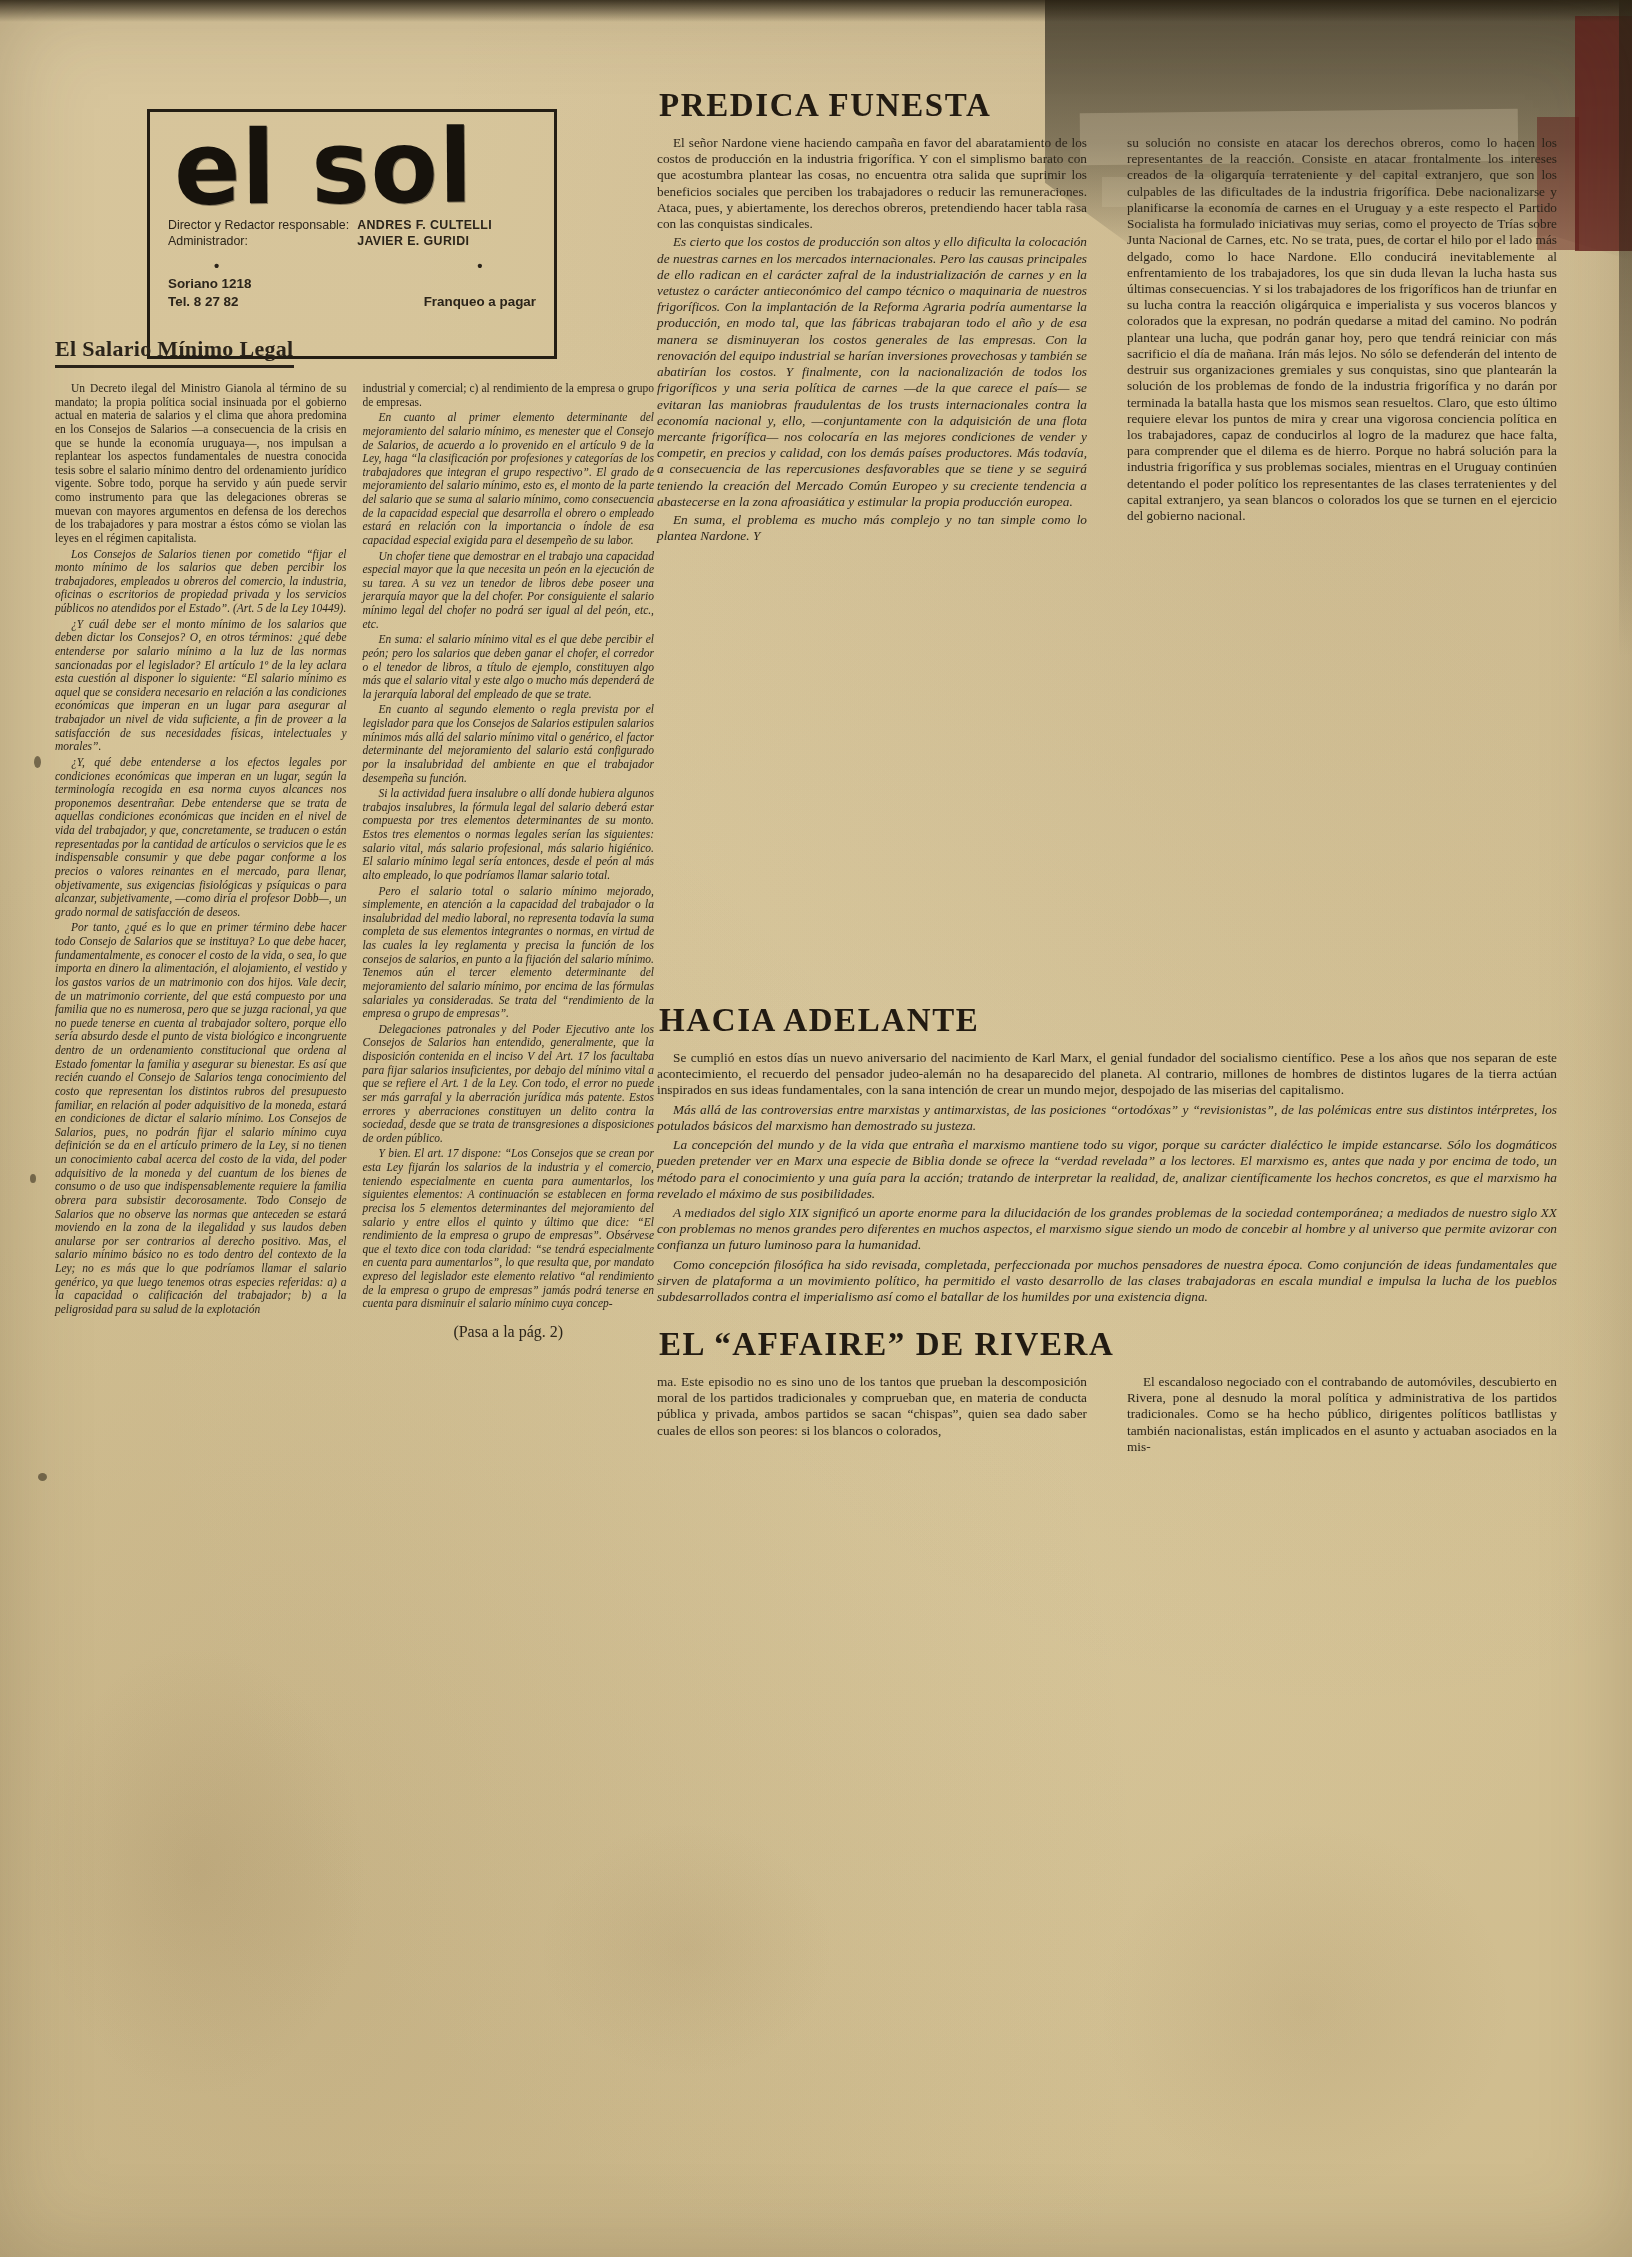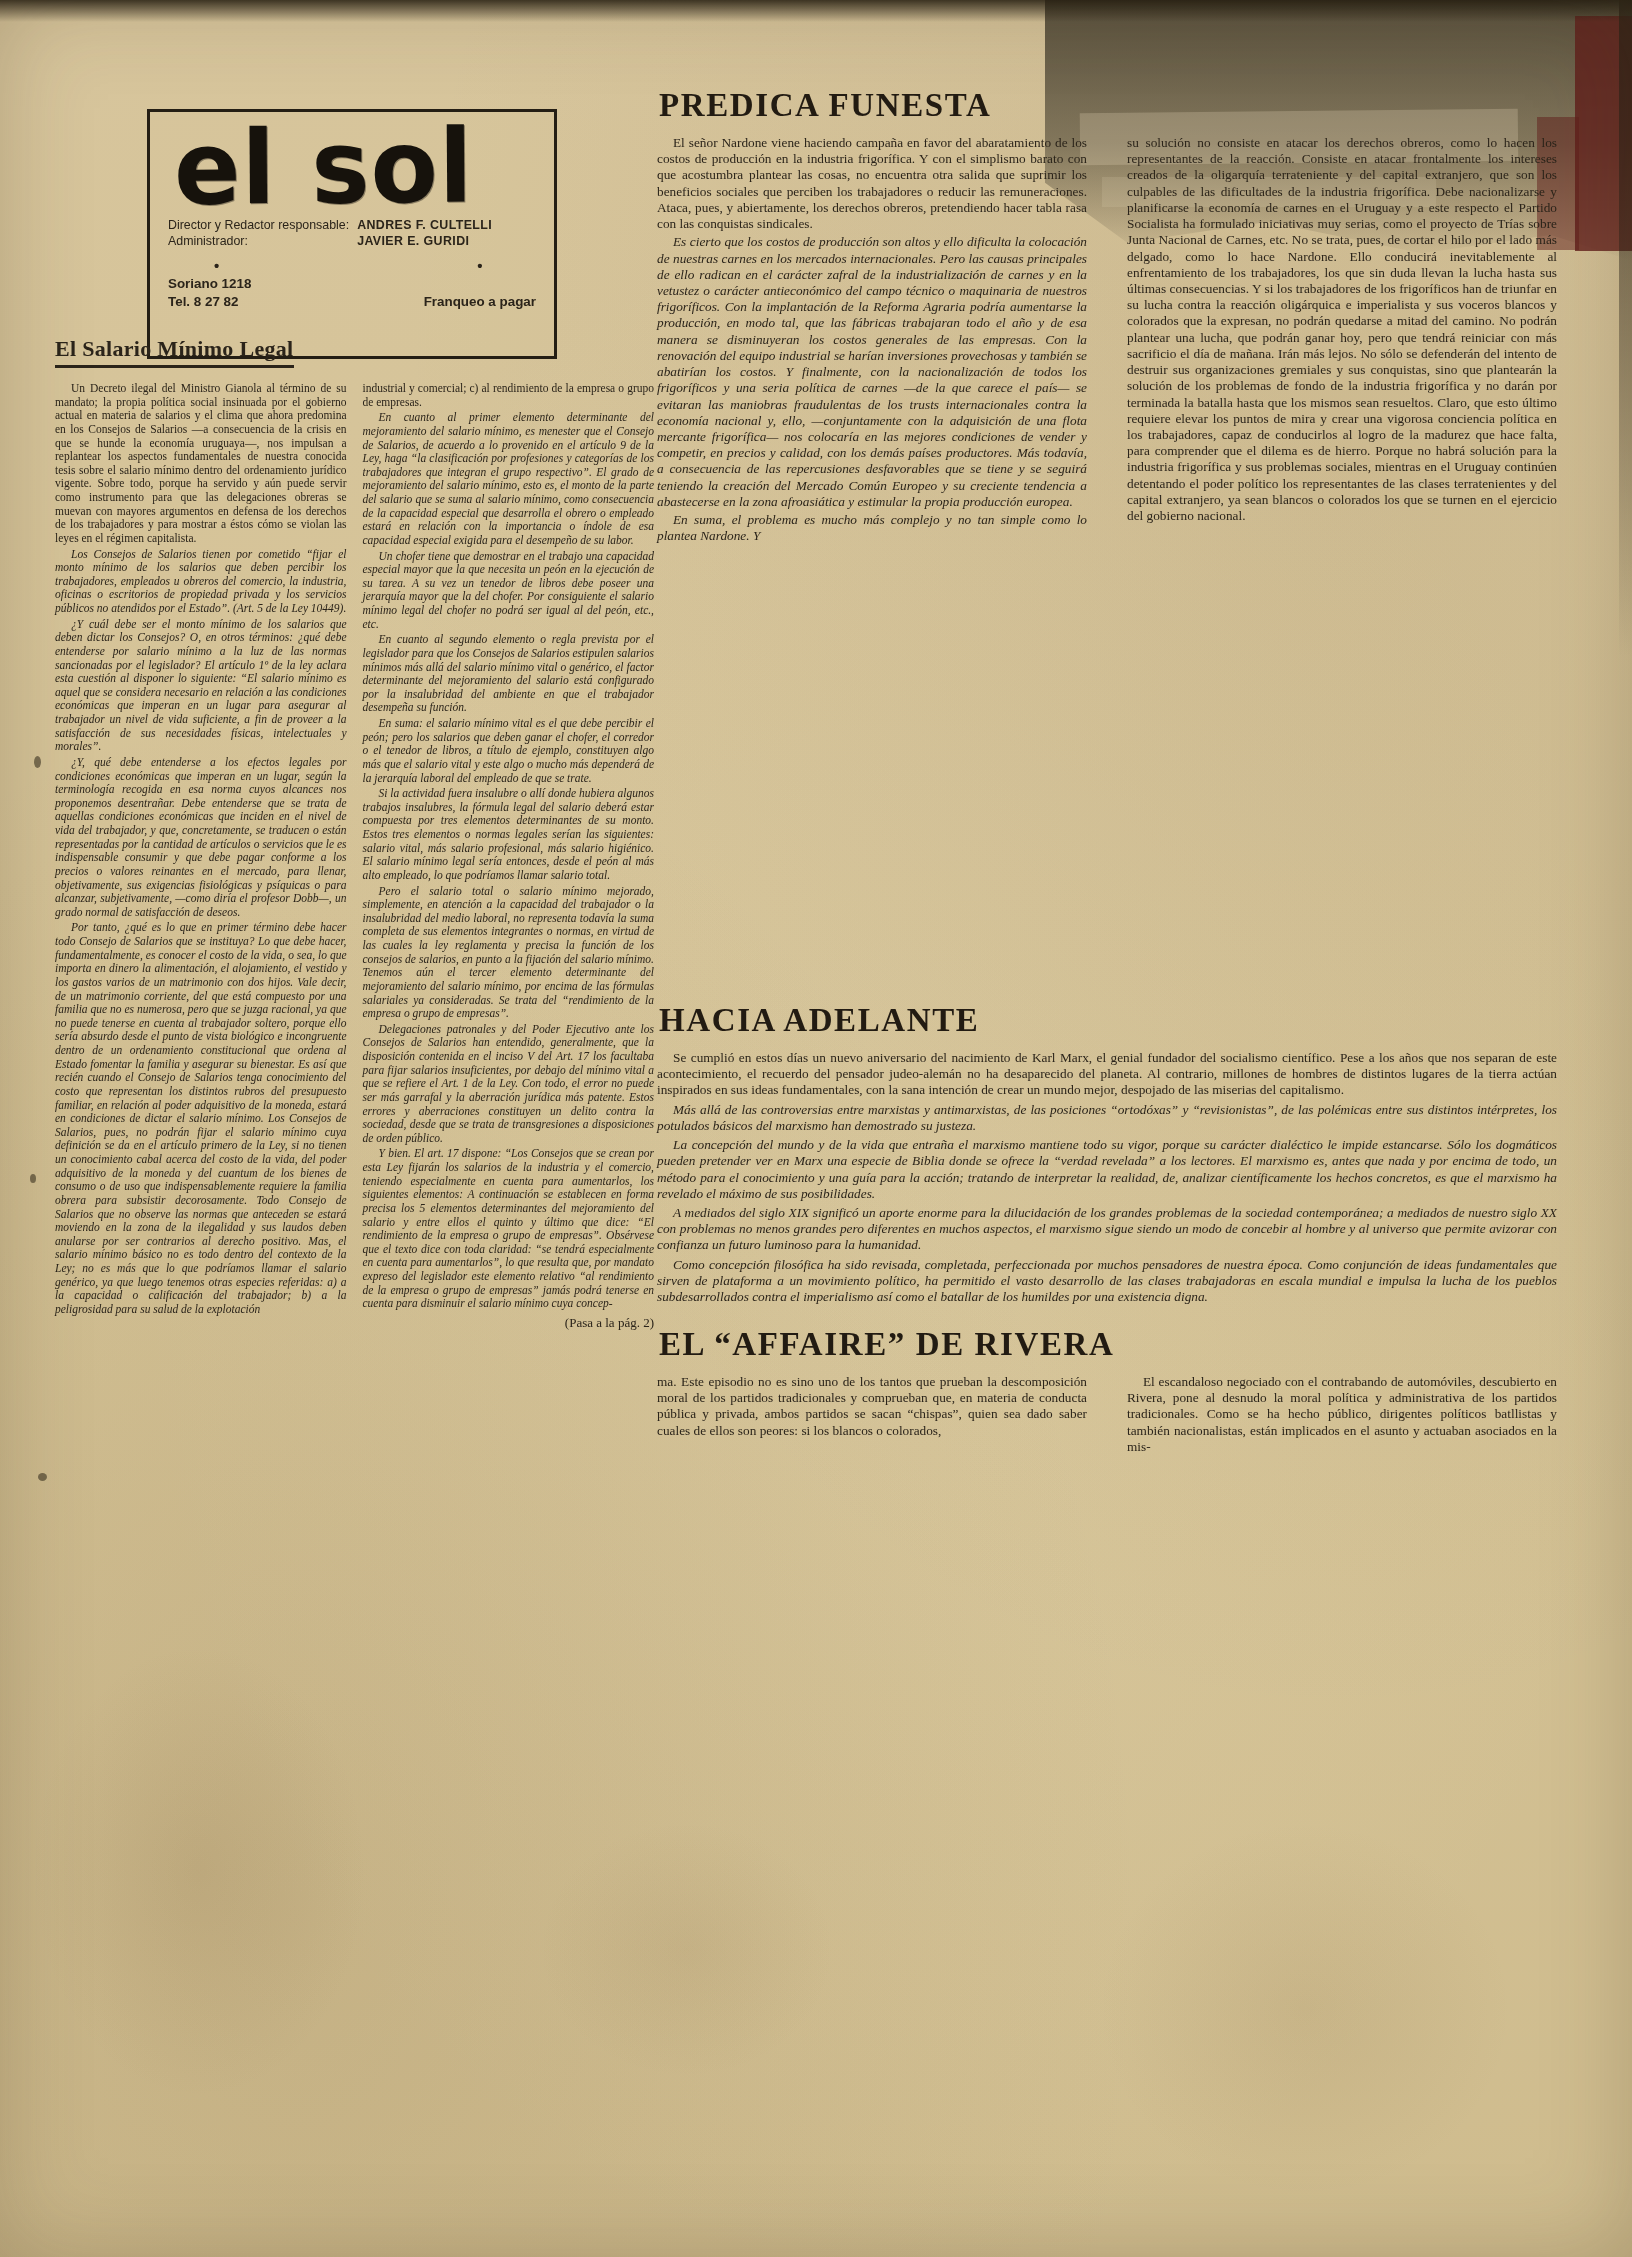--- a/index.html
+++ b/index.html
@@ -97,21 +97,21 @@
     display:inline-block; font-size:22px; font-weight:700;
     border-bottom:3px solid #2b241a; padding-bottom:3px; letter-spacing:0.3px;
   }
   .main-headline {
     font-size:47px; font-weight:700; letter-spacing:0.4px;
     margin:16px 0 6px 16px; color:#221b12;
   }
   .main-cols { display:flex; gap:16px; margin-top:14px; }
   .main-cols .col { width:292px; }
   .left-article .para { font-size:11.5px; line-height:1.185; }
-  .continuation { text-align:right; font-size:13px; margin-top:4px; font-style:normal; }
+  .continuation { text-align:center; font-size:16px; margin-top:12px; font-style:normal; }
 
   
   .right-region { position:absolute; left:657px; top:86px; width:900px; z-index:2; }
   .section-headline {
     font-size:33px; font-weight:700; letter-spacing:1.6px;
     margin:0 0 12px 2px; color:#221b12; transform:scaleY(1.05);
     transform-origin:left top;
   }
   .two-cols { display:flex; gap:40px; }
   .two-cols .rcol { width:436px; }
@@ -168,22 +168,22 @@
           <p class="para">Los Consejos de Salarios tienen por cometido “fijar el monto mínimo de los salarios que deben percibir los trabajadores, empleados u obreros del comercio, la industria, oficinas o escritorios de propiedad privada y los servicios públicos no atendidos por el Estado”. (Art. 5 de la Ley 10449).</p>
           <p class="para">¿Y cuál debe ser el monto mínimo de los salarios que deben dictar los Consejos? O, en otros términos: ¿qué debe entenderse por salario mínimo a la luz de las normas sancionadas por el legislador? El artículo 1º de la ley aclara esta cuestión al disponer lo siguiente: “El salario mínimo es aquel que se considera necesario en relación a las condiciones económicas que imperan en un lugar para asegurar al trabajador un nivel de vida suficiente, a fin de proveer a la satisfacción de sus necesidades físicas, intelectuales y morales”.</p>
           <p class="para">¿Y, qué debe entenderse a los efectos legales por condiciones económicas que imperan en un lugar, según la terminología recogida en esa norma cuyos alcances nos proponemos desentrañar. Debe entenderse que se trata de aquellas condiciones económicas que inciden en el nivel de vida del trabajador, y que, concretamente, se traducen o están representadas por la cantidad de artículos o servicios que le es indispensable consumir y que debe pagar conforme a los precios o valores reinantes en el mercado, para llenar, objetivamente, sus exigencias fisiológicas y psíquicas o para alcanzar, subjetivamente, —como diría el profesor Dobb—, un grado normal de satisfacción de deseos.</p>
           <p class="para">Por tanto, ¿qué es lo que en primer término debe hacer todo Consejo de Salarios que se instituya? Lo que debe hacer, fundamentalmente, es conocer el costo de la vida, o sea, lo que importa en dinero la alimentación, el alojamiento, el vestido y los gastos varios de un matrimonio con dos hijos. Vale decir, de un matrimonio corriente, del que está compuesto por una familia que no es numerosa, pero que se juzga racional, ya que no puede tenerse en cuenta al trabajador soltero, porque ello sería absurdo desde el punto de vista biológico e incongruente dentro de un ordenamiento constitucional que ordena al Estado fomentar la familia y asegurar su bienestar. Es así que recién cuando el Consejo de Salarios tenga conocimiento del costo que representan los distintos rubros del presupuesto familiar, en relación al poder adquisitivo de la moneda, estará en condiciones de dictar el salario mínimo. Los Consejos de Salarios, pues, no podrán fijar el salario mínimo cuya definición se da en el artículo primero de la Ley, si no tienen un conocimiento cabal acerca del costo de la vida, del poder adquisitivo de la moneda y del cuantum de los bienes de consumo o de uso que indispensablemente requiere la familia obrera para subsistir decorosamente. Todo Consejo de Salarios que no observe las normas que anteceden se estará moviendo en la zona de la ilegalidad y sus laudos deben anularse por ser contrarios al derecho positivo. Mas, el salario mínimo básico no es todo dentro del contexto de la Ley; no es más que lo que podríamos llamar el salario genérico, ya que luego tenemos otras especies referidas: a) a la capacidad o calificación del trabajador; b) a la peligrosidad para su salud de la explotación</p>
         </div>
       <div class="col cont">
         <div class="cont">
             <p class="para">industrial y comercial; c) al rendimiento de la empresa o grupo de empresas.</p>
             <p class="para">En cuanto al primer elemento determinante del mejoramiento del salario mínimo, es menester que el Consejo de Salarios, de acuerdo a lo provenido en el artículo 9 de la Ley, haga “la clasificación por profesiones y categorías de los trabajadores que integran el grupo respectivo”. El grado de mejoramiento del salario mínimo, esto es, el monto de la parte del salario que se suma al salario mínimo, como consecuencia de la capacidad especial que desarrolla el obrero o empleado estará en relación con la importancia o índole de esa capacidad especial exigida para el desempeño de su labor.</p>
             <p class="para">Un chofer tiene que demostrar en el trabajo una capacidad especial mayor que la que necesita un peón en la ejecución de su tarea. A su vez un tenedor de libros debe poseer una jerarquía mayor que la del chofer. Por consiguiente el salario mínimo legal del chofer no podrá ser igual al del peón, etc., etc.</p>
+            <p class="para">En suma: el salario mínimo vital es el que debe percibir el peón; pero los salarios que deben ganar el chofer, el corredor o el tenedor de libros, a título de ejemplo, constituyen algo más que el salario vital y este algo o mucho más dependerá de la jerarquía laboral del empleado de que se trate.</p>
             <p class="para">En cuanto al segundo elemento o regla prevista por el legislador para que los Consejos de Salarios estipulen salarios mínimos más allá del salario mínimo vital o genérico, el factor determinante del mejoramiento del salario está configurado por la insalubridad del ambiente en que el trabajador desempeña su función.</p>
-            <p class="para">En suma: el salario mínimo vital es el que debe percibir el peón; pero los salarios que deben ganar el chofer, el corredor o el tenedor de libros, a título de ejemplo, constituyen algo más que el salario vital y este algo o mucho más dependerá de la jerarquía laboral del empleado de que se trate.</p>
             <p class="para">Si la actividad fuera insalubre o allí donde hubiera algunos trabajos insalubres, la fórmula legal del salario deberá estar compuesta por tres elementos determinantes de su monto. Estos tres elementos o normas legales serían las siguientes: salario vital, más salario profesional, más salario higiénico. El salario mínimo legal sería entonces, desde el peón al más alto empleado, lo que podríamos llamar salario total.</p>
             <p class="para">Pero el salario total o salario mínimo mejorado, simplemente, en atención a la capacidad del trabajador o la insalubridad del medio laboral, no representa todavía la suma completa de sus elementos integrantes o normas, en virtud de las cuales la ley reglamenta y precisa la función de los consejos de salarios, en punto a la fijación del salario mínimo. Tenemos aún el tercer elemento determinante del mejoramiento del salario mínimo, por encima de las fórmulas salariales ya consideradas. Se trata del “rendimiento de la empresa o grupo de empresas”.</p>
             <p class="para">Delegaciones patronales y del Poder Ejecutivo ante los Consejos de Salarios han entendido, generalmente, que la disposición contenida en el inciso V del Art. 17 los facultaba para fijar salarios insuficientes, por debajo del mínimo vital a que se refiere el Art. 1 de la Ley. Con todo, el error no puede ser más garrafal y la aberración jurídica más patente. Estos errores y aberraciones constituyen un delito contra la sociedad, desde que se trata de transgresiones a disposiciones de orden público.</p>
             <p class="para">Y bien. El art. 17 dispone: “Los Consejos que se crean por esta Ley fijarán los salarios de la industria y el comercio, teniendo especialmente en cuenta para aumentarlos, los siguientes elementos: A continuación se establecen en forma precisa los 5 elementos determinantes del mejoramiento del salario y entre ellos el quinto y último que dice: “El rendimiento de la empresa o grupo de empresas”. Obsérvese que el texto dice con toda claridad: “se tendrá especialmente en cuenta para aumentarlos”, lo que resulta que, por mandato expreso del legislador este elemento relativo “al rendimiento de la empresa o grupo de empresas” jamás podrá tenerse en cuenta para disminuir el salario mínimo cuya concep-</p>
           </div>
         <div class="continuation">(Pasa a la pág. 2)</div>
       </div>
     </div>
   </div>
 

